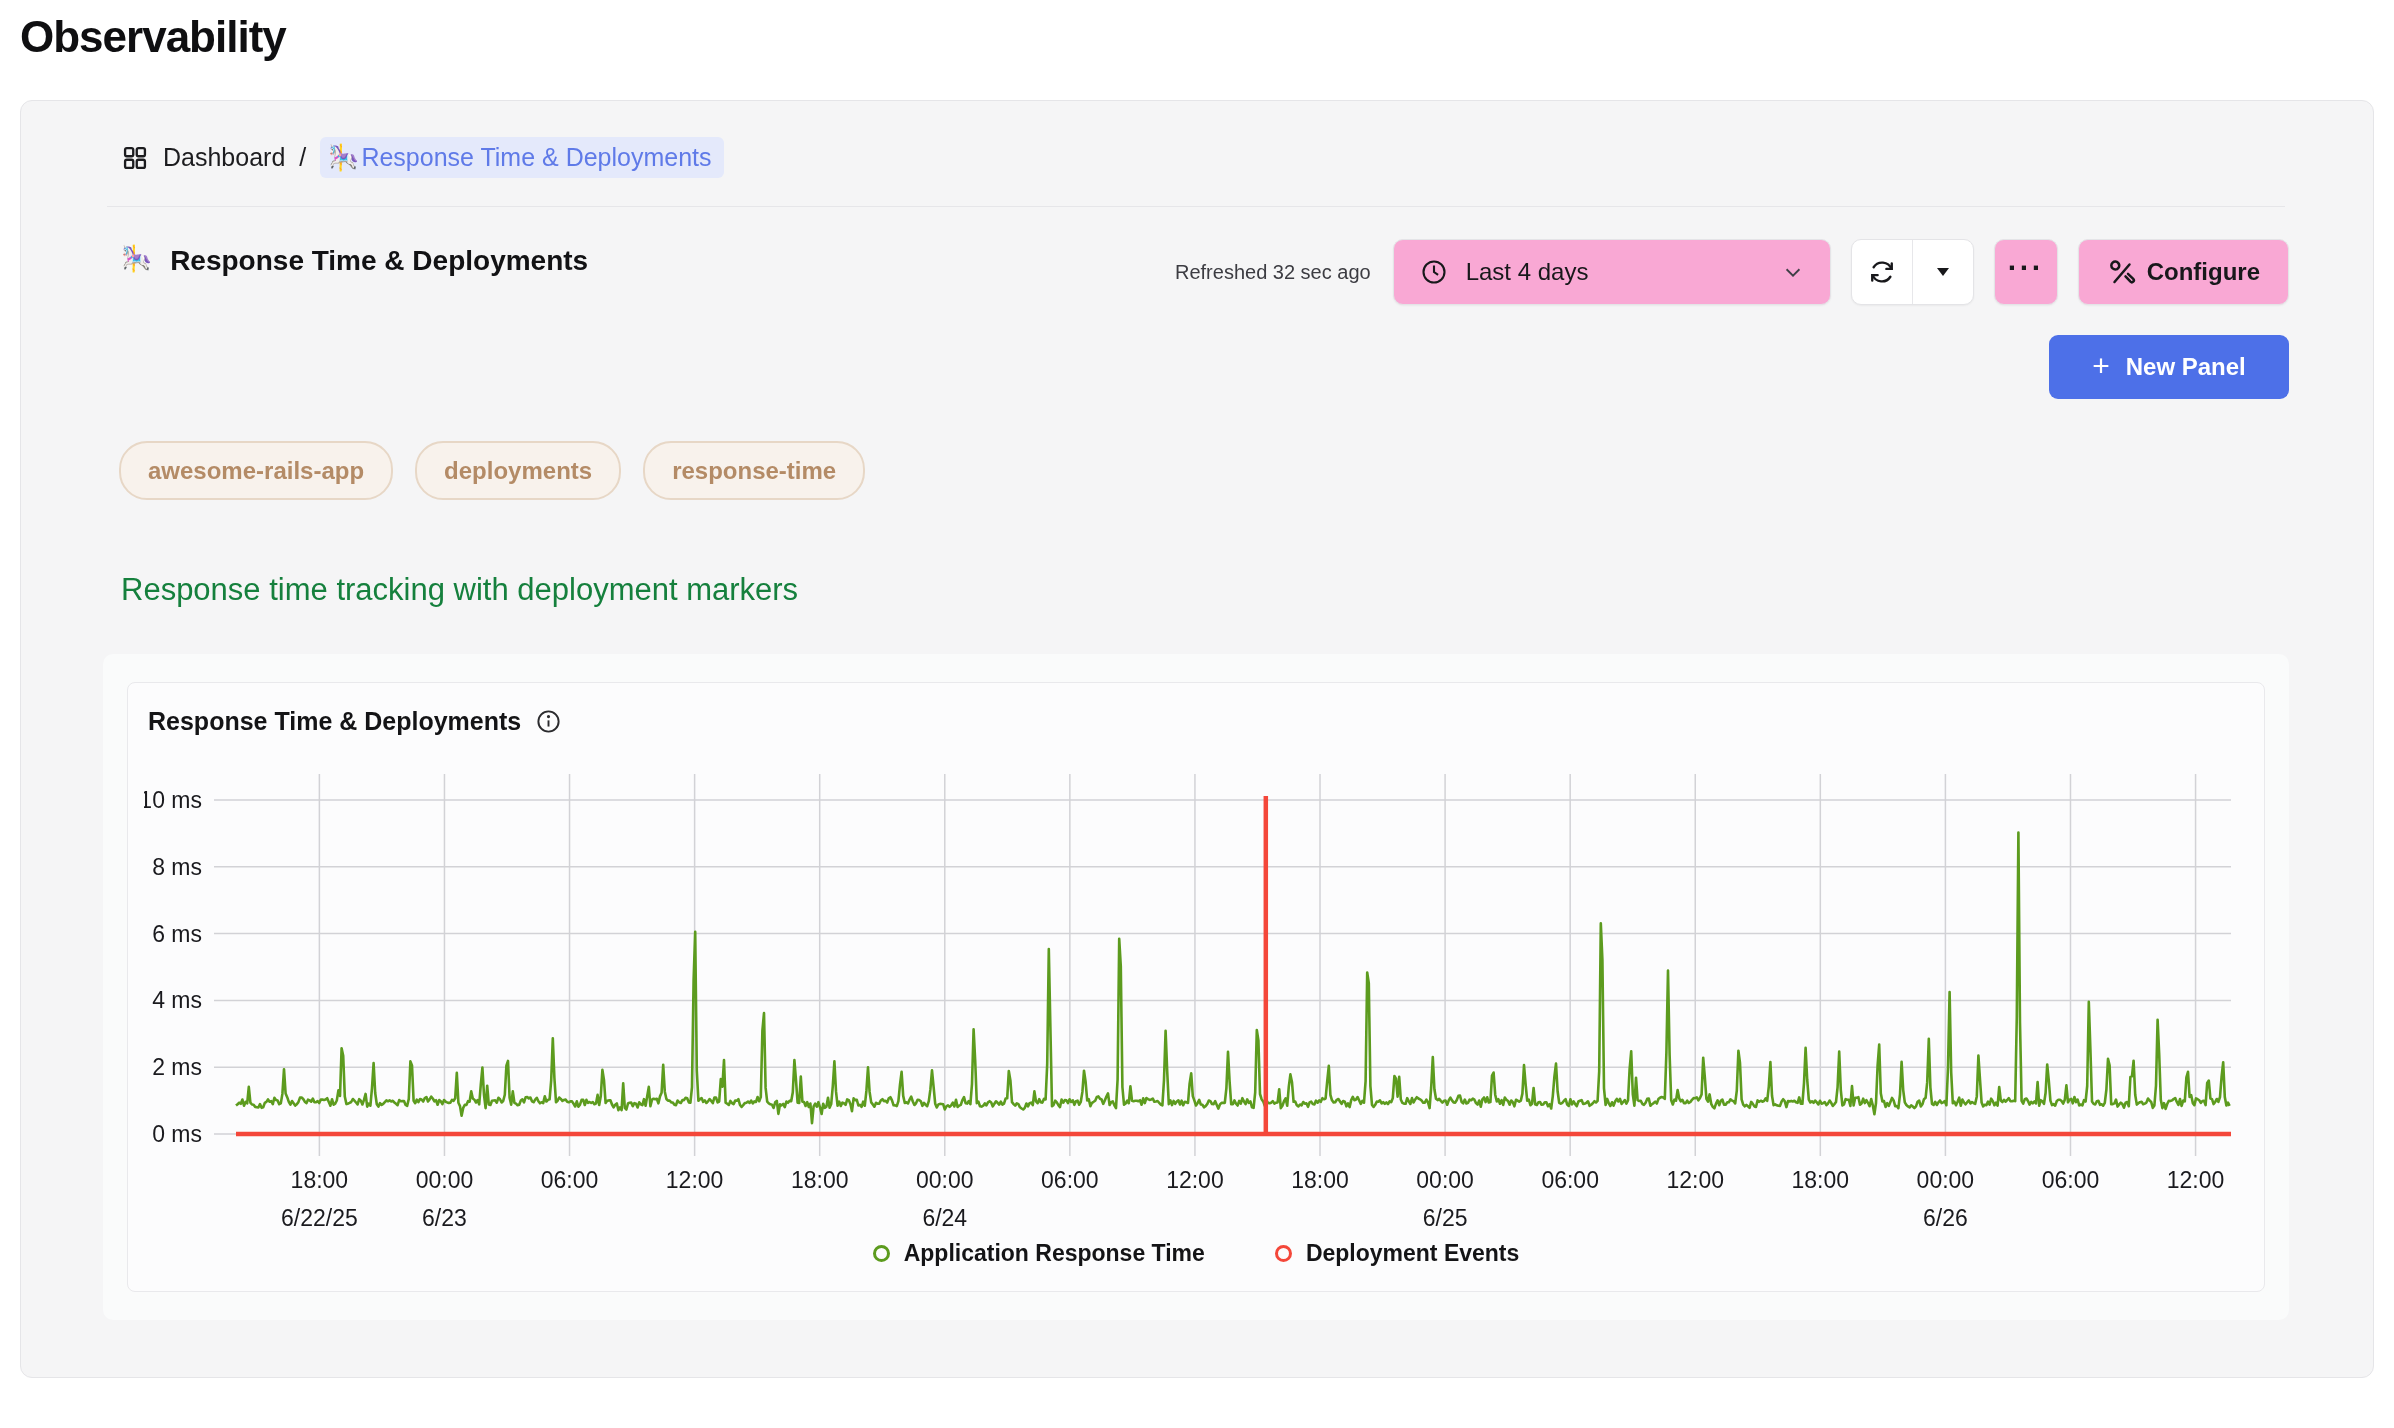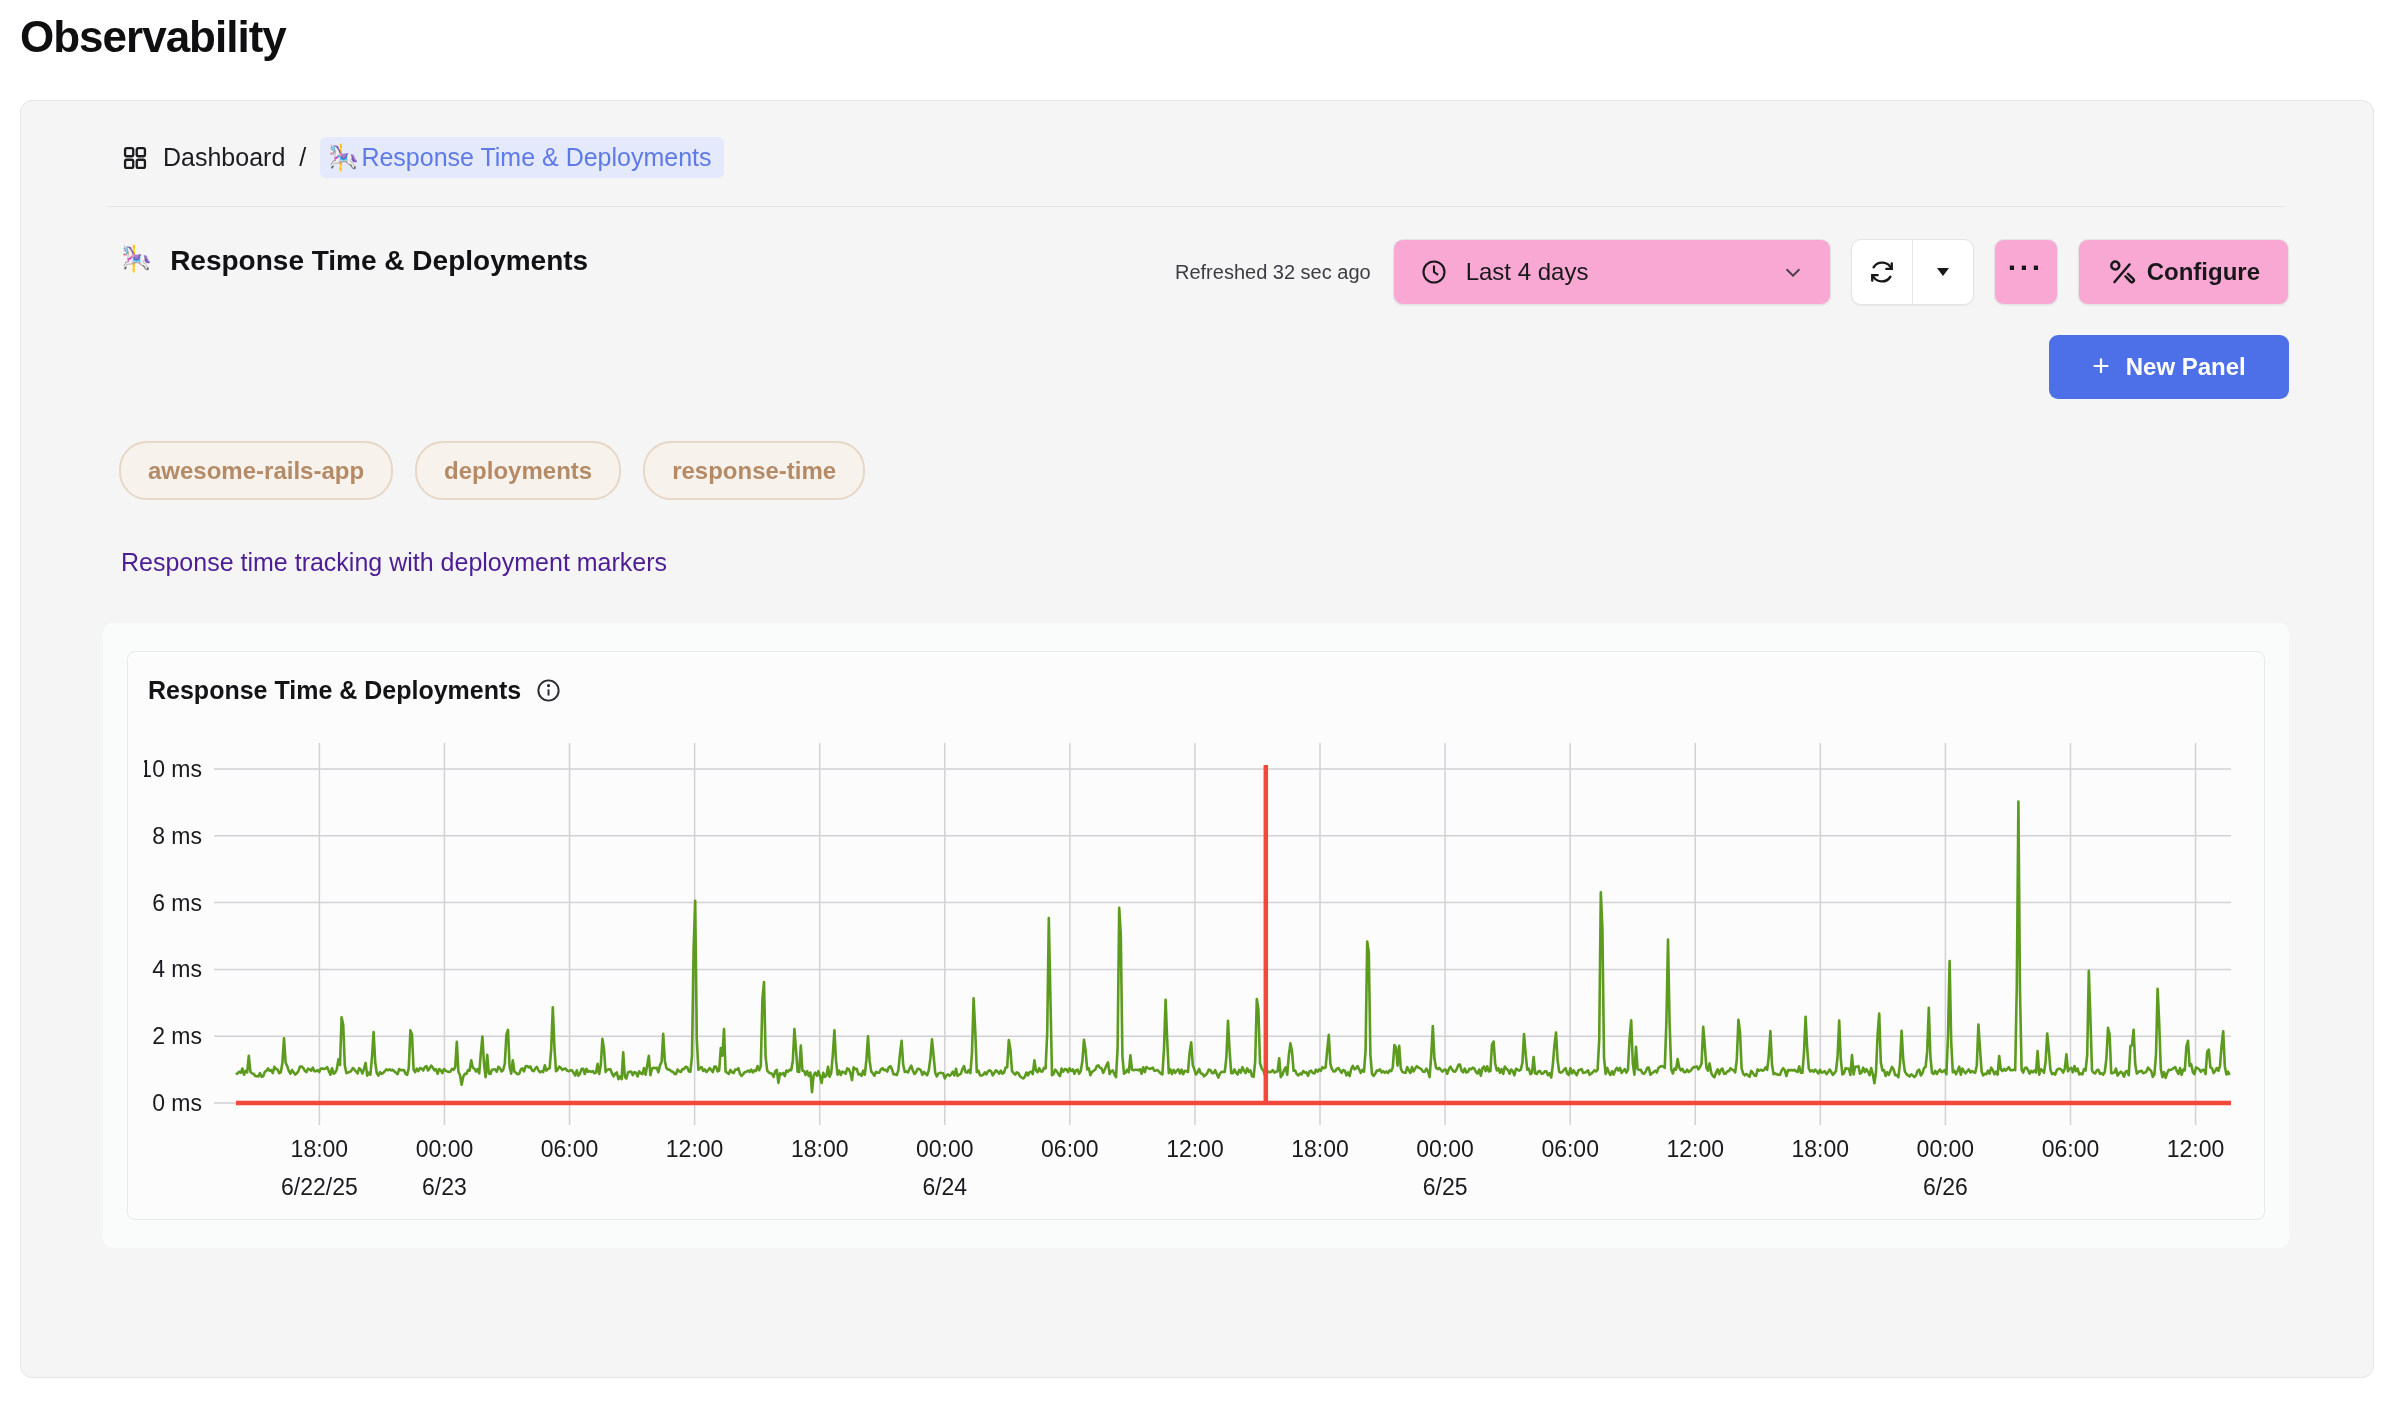--- a/index.html
+++ b/index.html
@@ -35,21 +35,21 @@
   
   .newpanel-row{display:flex;justify-content:flex-end;margin-top:30px;}
   .new-panel-btn{display:inline-flex;align-items:center;justify-content:center;gap:16px;
     width:240px;height:64px;border:none;border-radius:9px;background:#4d70e8;color:#fff;
     font-size:24px;font-weight:600;cursor:pointer;font-family:"Liberation Sans",sans-serif;}
   .plus-glyph{font-size:30px;font-weight:400;margin-top:-3px;}
   
   .tags-row{display:flex;gap:22px;margin:42px 0 0 16px;}
   .tag-chip{display:inline-flex;align-items:center;height:55px;padding:0 27px;border-radius:28px;
     background:#f8f2ec;border:2px solid #e7d7c6;color:#b48b66;font-size:24px;font-weight:600;cursor:pointer;text-align:right;}
-  .description{margin:48px 0 0 18px;font-size:25px;color:#4c1d95;}
+  .description{margin:72px 0 0 18px;font-size:31px;color:#15803d;}
   
   .chart-wrapper{margin-top:46px;background:#fafbfb;border-radius:10px;padding:28px 24px;}
   .chart-card{background:#fcfcfd;border:1px solid #e9e9ec;border-radius:8px;padding:22px 16px 10px 16px;}
   .chart-title-row{display:flex;align-items:center;gap:14px;margin:2px 0 0 4px;}
   .chart-title{font-size:25px;font-weight:700;color:#141416;}
   .chart-svg{display:block;margin-top:4px;}
   .tick{font-family:"Liberation Sans",sans-serif;font-size:23px;font-weight:500;fill:#1a1a1e;}
   .legend-row{display:flex;justify-content:center;align-items:center;gap:70px;margin:0 0 14px 0;}
   .legend-item{display:flex;align-items:center;gap:14px;cursor:pointer;}
   .legend-ring{width:17px;height:17px;border-radius:50%;border:3.5px solid #000;box-sizing:border-box;background:transparent;}
@@ -219,16 +219,26 @@
           <text x="1801.4043887147334" y="486" text-anchor="middle" class="tick">6/26</text>
           <line x1="1926.4827586206895" y1="34" x2="1926.4827586206895" y2="416" stroke="#d2d2d6" stroke-width="1.5"></line>
           <text x="1926.4827586206895" y="448" text-anchor="middle" class="tick">06:00</text>
           <line x1="2051.561128526646" y1="34" x2="2051.561128526646" y2="416" stroke="#d2d2d6" stroke-width="1.5"></line>
           <text x="2051.561128526646" y="448" text-anchor="middle" class="tick">12:00</text>
           <path d="M92.0 365.6 L93.6 364.2 L95.2 362.7 L96.8 363.8 L98.4 359.5 L100.0 365.7 L101.6 361.9 L103.2 363.3 L104.8 346.9 L106.4 362.6 L108.0 364.5 L109.6 364.8 L111.2 366.9 L112.8 367.2 L114.4 367.5 L116.0 364.1 L117.6 367.8 L119.2 367.3 L120.8 362.9 L122.4 361.9 L124.0 359.4 L125.6 361.8 L127.2 361.2 L128.8 364.2 L130.4 357.8 L132.0 360.0 L133.6 360.4 L135.2 364.2 L136.8 363.4 L138.4 353.9 L140.0 329.2 L141.6 353.4 L143.2 357.2 L144.8 361.9 L146.4 364.7 L148.0 361.0 L149.6 363.2 L151.2 365.6 L152.8 364.2 L154.4 362.1 L156.0 357.6 L157.6 357.5 L159.2 359.0 L160.8 361.7 L162.4 363.1 L164.0 359.7 L165.6 360.4 L167.2 361.6 L168.8 358.6 L170.4 362.3 L172.0 362.2 L173.6 361.1 L175.2 363.0 L176.8 359.6 L178.4 359.6 L180.0 360.0 L181.6 359.6 L183.2 358.2 L184.8 361.9 L186.4 365.7 L188.0 359.2 L189.6 364.7 L191.2 363.6 L192.8 360.5 L194.4 350.4 L196.0 356.0 L197.6 308.4 L199.2 315.7 L200.8 356.6 L202.4 364.1 L204.0 363.7 L205.6 362.9 L207.2 362.0 L208.8 359.0 L210.4 360.7 L212.0 362.5 L213.6 364.4 L215.2 359.2 L216.8 360.7 L218.4 364.5 L220.0 359.9 L221.6 353.9 L223.2 366.7 L224.8 363.7 L226.4 365.7 L228.0 348.0 L229.6 323.1 L231.2 353.0 L232.8 364.2 L234.4 366.6 L236.0 363.1 L237.6 365.0 L239.2 363.9 L240.8 362.1 L242.4 360.4 L244.0 361.3 L245.6 360.4 L247.2 361.5 L248.8 360.8 L250.4 362.5 L252.0 363.8 L253.6 365.2 L255.2 360.1 L256.8 361.2 L258.4 361.1 L260.0 361.1 L261.6 364.9 L263.2 365.8 L264.8 358.9 L266.4 321.4 L268.0 325.5 L269.6 360.8 L271.2 363.2 L272.8 359.6 L274.4 362.1 L276.0 359.1 L277.6 359.6 L279.2 361.5 L280.8 358.0 L282.4 357.0 L284.0 361.5 L285.6 359.4 L287.2 356.7 L288.8 358.5 L290.4 361.3 L292.0 360.2 L293.6 364.7 L295.2 360.1 L296.8 361.3 L298.4 364.1 L300.0 360.0 L301.6 361.7 L303.2 362.4 L304.8 362.9 L306.4 362.7 L308.0 359.9 L309.6 360.8 L311.2 358.3 L312.8 332.8 L314.4 362.8 L316.0 366.1 L317.6 375.7 L319.2 367.9 L320.8 364.9 L322.4 364.9 L324.0 361.2 L325.6 361.7 L327.2 351.4 L328.8 358.5 L330.4 359.7 L332.0 362.5 L333.6 360.0 L335.2 364.4 L336.8 344.6 L338.4 327.5 L340.0 354.8 L341.6 368.2 L343.2 345.7 L344.8 364.5 L346.4 365.0 L348.0 360.7 L349.6 360.5 L351.2 360.4 L352.8 362.7 L354.4 357.8 L356.0 359.2 L357.6 362.5 L359.2 361.0 L360.8 354.8 L362.4 325.7 L364.0 320.9 L365.6 357.8 L367.2 364.7 L368.8 351.4 L370.4 362.8 L372.0 363.7 L373.6 365.3 L375.2 364.8 L376.8 360.6 L378.4 359.4 L380.0 362.4 L381.6 357.3 L383.2 357.1 L384.8 358.4 L386.4 357.5 L388.0 361.3 L389.6 362.2 L391.2 359.6 L392.8 357.8 L394.4 361.2 L396.0 363.3 L397.6 362.2 L399.2 363.1 L400.8 356.3 L402.4 361.5 L404.0 359.9 L405.6 359.3 L407.2 340.3 L408.8 298.4 L410.4 338.0 L412.0 362.2 L413.6 360.7 L415.2 357.5 L416.8 358.9 L418.4 360.9 L420.0 359.9 L421.6 359.5 L423.2 361.8 L424.8 362.3 L426.4 361.3 L428.0 361.4 L429.6 363.8 L431.2 366.5 L432.8 361.3 L434.4 366.7 L436.0 364.7 L437.6 359.8 L439.2 359.8 L440.8 365.0 L442.4 359.8 L444.0 362.8 L445.6 362.0 L447.2 363.0 L448.8 362.0 L450.4 364.2 L452.0 363.6 L453.6 354.9 L455.2 365.0 L456.8 356.0 L458.4 329.9 L460.0 340.3 L461.6 363.0 L463.2 360.8 L464.8 360.4 L466.4 360.2 L468.0 364.5 L469.6 367.3 L471.2 364.7 L472.8 363.4 L474.4 370.2 L476.0 367.4 L477.6 370.2 L479.2 343.3 L480.8 367.8 L482.4 369.5 L484.0 363.5 L485.6 362.7 L487.2 362.6 L488.8 366.2 L490.4 363.2 L492.0 363.8 L493.6 367.5 L495.2 362.3 L496.8 364.3 L498.4 365.2 L500.0 359.2 L501.6 365.8 L503.2 356.2 L504.8 346.9 L506.4 366.2 L508.0 359.7 L509.6 358.7 L511.2 359.2 L512.8 358.8 L514.4 363.3 L516.0 356.4 L517.6 352.8 L519.2 324.8 L520.8 351.7 L522.4 359.0 L524.0 360.7 L525.6 360.5 L527.2 362.4 L528.8 362.5 L530.4 364.8 L532.0 365.2 L533.6 360.5 L535.2 362.4 L536.8 363.0 L538.4 360.1 L540.0 360.1 L541.6 357.8 L543.2 358.3 L544.8 362.4 L546.4 362.8 L548.0 347.1 L549.6 240.6 L551.2 191.7 L552.8 330.5 L554.4 360.8 L556.0 359.1 L557.6 358.1 L559.2 361.9 L560.8 360.3 L562.4 363.0 L564.0 361.4 L565.6 359.0 L567.2 360.9 L568.8 363.1 L570.4 357.5 L572.0 357.5 L573.6 362.4 L575.2 361.5 L576.8 339.0 L578.4 346.7 L580.0 320.0 L581.6 362.6 L583.2 363.7 L584.8 364.9 L586.4 360.9 L588.0 363.1 L589.6 364.1 L591.2 360.6 L592.8 360.8 L594.4 359.2 L596.0 365.0 L597.6 366.9 L599.2 365.1 L600.8 363.1 L602.4 362.8 L604.0 361.6 L605.6 362.9 L607.2 360.6 L608.8 363.4 L610.4 361.4 L612.0 361.9 L613.6 357.0 L615.2 361.2 L616.8 357.1 L618.4 290.6 L620.0 273.0 L621.6 347.9 L623.2 361.7 L624.8 363.4 L626.4 364.3 L628.0 364.7 L629.6 368.0 L631.2 362.3 L632.8 360.9 L634.4 373.9 L636.0 364.3 L637.6 365.4 L639.2 363.9 L640.8 367.2 L642.4 361.5 L644.0 362.8 L645.6 360.7 L647.2 361.2 L648.8 352.2 L650.4 320.0 L652.0 340.4 L653.6 362.7 L655.2 363.0 L656.8 336.5 L658.4 361.7 L660.0 362.0 L661.6 366.0 L663.2 362.2 L664.8 367.0 L666.4 363.5 L668.0 383.2 L669.6 366.4 L671.2 363.7 L672.8 366.7 L674.4 362.2 L676.0 367.3 L677.6 374.0 L679.2 363.7 L680.8 367.9 L682.4 366.8 L684.0 357.8 L685.6 367.8 L687.2 364.1 L688.8 346.0 L690.4 321.4 L692.0 351.4 L693.6 365.8 L695.2 361.7 L696.8 366.0 L698.4 362.6 L700.0 363.3 L701.6 364.9 L703.2 359.4 L704.8 360.1 L706.4 363.9 L708.0 371.2 L709.6 358.3 L711.2 360.1 L712.8 359.9 L714.4 365.5 L716.0 364.9 L717.6 366.8 L719.2 361.7 L720.8 365.7 L722.4 350.9 L724.0 327.4 L725.6 351.9 L727.2 362.4 L728.8 364.4 L730.4 366.7 L732.0 362.8 L733.6 363.7 L735.2 363.6 L736.8 360.5 L738.4 359.2 L740.0 361.1 L741.6 360.8 L743.2 362.5 L744.8 358.3 L746.4 357.2 L748.0 360.4 L749.6 365.3 L751.2 365.4 L752.8 366.1 L754.4 361.2 L756.0 344.7 L757.6 331.9 L759.2 355.9 L760.8 363.0 L762.4 362.3 L764.0 363.5 L765.6 359.6 L767.2 356.7 L768.8 361.5 L770.4 365.0 L772.0 363.3 L773.6 359.7 L775.2 360.1 L776.8 361.2 L778.4 365.8 L780.0 362.9 L781.6 364.8 L783.2 366.2 L784.8 361.2 L786.4 349.4 L788.0 330.3 L789.6 346.8 L791.2 363.7 L792.8 367.5 L794.4 364.5 L796.0 363.9 L797.6 364.0 L799.2 364.3 L800.8 369.4 L802.4 366.4 L804.0 365.3 L805.6 366.9 L807.2 365.3 L808.8 362.7 L810.4 366.5 L812.0 359.8 L813.6 367.0 L815.2 365.6 L816.8 364.9 L818.4 360.1 L820.0 357.1 L821.6 363.2 L823.2 363.6 L824.8 361.0 L826.4 364.2 L828.0 343.8 L829.6 289.4 L831.2 320.8 L832.8 363.1 L834.4 361.7 L836.0 366.2 L837.6 366.6 L839.2 365.7 L840.8 363.4 L842.4 365.3 L844.0 362.4 L845.6 361.2 L847.2 362.5 L848.8 366.4 L850.4 363.8 L852.0 361.3 L853.6 362.8 L855.2 364.6 L856.8 361.6 L858.4 364.6 L860.0 363.6 L861.6 358.6 L863.2 358.3 L864.8 331.0 L866.4 340.4 L868.0 362.2 L869.6 364.1 L871.2 365.7 L872.8 363.3 L874.4 364.1 L876.0 367.3 L877.6 368.5 L879.2 369.5 L880.8 367.9 L882.4 363.5 L884.0 366.4 L885.6 363.2 L887.2 362.6 L888.8 365.1 L890.4 351.4 L892.0 361.4 L893.6 363.2 L895.2 359.1 L896.8 362.3 L898.4 362.6 L900.0 358.8 L901.6 359.5 L903.2 324.4 L904.8 209.1 L906.4 288.3 L908.0 366.3 L909.6 364.9 L911.2 360.6 L912.8 362.3 L914.4 365.1 L916.0 367.1 L917.6 359.5 L919.2 362.7 L920.8 360.1 L922.4 360.4 L924.0 363.1 L925.6 359.3 L927.2 362.0 L928.8 360.3 L930.4 364.8 L932.0 361.2 L933.6 360.6 L935.2 364.7 L936.8 361.8 L938.4 351.9 L940.0 330.7 L941.6 341.8 L943.2 360.4 L944.8 359.2 L946.4 366.2 L948.0 362.8 L949.6 361.8 L951.2 360.7 L952.8 356.9 L954.4 356.4 L956.0 358.8 L957.6 359.5 L959.2 363.9 L960.8 360.5 L962.4 356.5 L964.0 353.4 L965.6 365.0 L967.2 362.2 L968.8 361.4 L970.4 365.3 L972.0 368.1 L973.6 339.4 L975.2 198.8 L976.8 226.4 L978.4 347.0 L980.0 364.6 L981.6 363.5 L983.2 360.6 L984.8 363.2 L986.4 346.3 L988.0 360.7 L989.6 361.2 L991.2 360.8 L992.8 360.7 L994.4 361.3 L996.0 360.2 L997.6 364.7 L999.2 358.3 L1000.8 363.1 L1002.4 358.0 L1004.0 359.1 L1005.6 359.9 L1007.2 359.5 L1008.8 358.7 L1010.4 361.8 L1012.0 361.5 L1013.6 361.0 L1015.2 362.8 L1016.8 364.5 L1018.4 365.4 L1020.0 340.0 L1021.6 290.9 L1023.2 331.3 L1024.8 364.1 L1026.4 360.4 L1028.0 365.1 L1029.6 360.9 L1031.2 363.9 L1032.8 361.5 L1034.4 360.3 L1036.0 364.5 L1037.6 360.7 L1039.2 365.2 L1040.8 361.8 L1042.4 362.3 L1044.0 363.0 L1045.6 343.6 L1047.2 333.4 L1048.8 356.1 L1050.4 360.6 L1052.0 365.5 L1053.6 363.1 L1055.2 359.9 L1056.8 364.5 L1058.4 364.8 L1060.0 367.3 L1061.6 366.1 L1063.2 364.2 L1064.8 360.5 L1066.4 361.1 L1068.0 364.0 L1069.6 364.1 L1071.2 361.2 L1072.8 365.0 L1074.4 368.6 L1076.0 364.4 L1077.6 362.8 L1079.2 362.9 L1080.8 362.9 L1082.4 348.1 L1084.0 311.8 L1085.6 341.5 L1087.2 364.2 L1088.8 364.2 L1090.4 360.4 L1092.0 363.7 L1093.6 365.5 L1095.2 360.9 L1096.8 363.7 L1098.4 358.2 L1100.0 361.5 L1101.6 364.2 L1103.2 359.4 L1104.8 362.9 L1106.4 361.4 L1108.0 367.3 L1109.6 367.8 L1111.2 352.3 L1112.8 290.0 L1114.4 300.4 L1116.0 354.0 L1117.6 359.2 L1119.2 361.4 L1120.8 365.9 L1122.4 360.3 L1124.0 362.9 L1125.6 363.2 L1127.2 362.7 L1128.8 361.1 L1130.4 363.6 L1132.0 362.7 L1133.6 362.4 L1135.2 349.2 L1136.8 368.1 L1138.4 365.8 L1140.0 361.2 L1141.6 358.3 L1143.2 365.8 L1144.8 346.6 L1146.4 334.4 L1148.0 342.3 L1149.6 361.8 L1151.2 361.5 L1152.8 365.2 L1154.4 366.4 L1156.0 364.5 L1157.6 365.4 L1159.2 362.0 L1160.8 363.7 L1162.4 363.3 L1164.0 366.8 L1165.6 362.4 L1167.2 361.6 L1168.8 364.1 L1170.4 364.5 L1172.0 360.6 L1173.6 362.7 L1175.2 360.4 L1176.8 361.8 L1178.4 358.2 L1180.0 359.3 L1181.6 358.5 L1183.2 341.3 L1184.8 325.9 L1186.4 355.0 L1188.0 360.3 L1189.6 362.4 L1191.2 362.3 L1192.8 359.8 L1194.4 359.0 L1196.0 361.5 L1197.6 363.9 L1199.2 361.0 L1200.8 361.6 L1202.4 366.3 L1204.0 363.4 L1205.6 367.1 L1207.2 360.1 L1208.8 356.9 L1210.4 360.2 L1212.0 359.5 L1213.6 357.0 L1215.2 360.5 L1216.8 363.9 L1218.4 360.8 L1220.0 362.7 L1221.6 341.1 L1223.2 232.5 L1224.8 243.1 L1226.4 346.1 L1228.0 364.9 L1229.6 366.9 L1231.2 364.8 L1232.8 361.6 L1234.4 361.7 L1236.0 360.3 L1237.6 363.5 L1239.2 362.2 L1240.8 363.9 L1242.4 362.4 L1244.0 364.1 L1245.6 361.3 L1247.2 362.2 L1248.8 358.1 L1250.4 336.0 L1252.0 338.6 L1253.6 356.7 L1255.2 336.8 L1256.8 359.5 L1258.4 362.9 L1260.0 363.7 L1261.6 363.8 L1263.2 358.2 L1264.8 361.3 L1266.4 364.0 L1268.0 358.1 L1269.6 362.5 L1271.2 359.5 L1272.8 357.2 L1274.4 358.5 L1276.0 359.3 L1277.6 360.6 L1279.2 362.8 L1280.8 362.6 L1282.4 359.6 L1284.0 362.3 L1285.6 368.1 L1287.2 347.2 L1288.8 317.1 L1290.4 349.2 L1292.0 358.8 L1293.6 360.1 L1295.2 358.9 L1296.8 360.9 L1298.4 362.6 L1300.0 360.8 L1301.6 360.6 L1303.2 364.7 L1304.8 360.2 L1306.4 357.6 L1308.0 360.4 L1309.6 362.4 L1311.2 362.7 L1312.8 360.0 L1314.4 355.9 L1316.0 355.6 L1317.6 361.9 L1319.2 363.3 L1320.8 359.6 L1322.4 363.5 L1324.0 362.8 L1325.6 359.6 L1327.2 360.2 L1328.8 358.7 L1330.4 359.7 L1332.0 363.1 L1333.6 364.6 L1335.2 360.5 L1336.8 366.8 L1338.4 359.3 L1340.0 357.5 L1341.6 362.1 L1343.2 357.3 L1344.8 362.5 L1346.4 362.1 L1348.0 335.5 L1349.6 332.5 L1351.2 354.7 L1352.8 361.4 L1354.4 359.2 L1356.0 363.7 L1357.6 360.2 L1359.2 364.9 L1360.8 357.6 L1362.4 359.7 L1364.0 361.0 L1365.6 364.7 L1367.2 360.5 L1368.8 362.2 L1370.4 366.3 L1372.0 359.7 L1373.6 360.6 L1375.2 361.7 L1376.8 360.7 L1378.4 353.6 L1380.0 325.1 L1381.6 344.1 L1383.2 360.7 L1384.8 359.5 L1386.4 365.2 L1388.0 363.8 L1389.6 348.0 L1391.2 364.3 L1392.8 365.0 L1394.4 362.3 L1396.0 362.0 L1397.6 364.8 L1399.2 364.5 L1400.8 362.2 L1402.4 362.3 L1404.0 366.2 L1405.6 364.2 L1407.2 368.5 L1408.8 356.1 L1410.4 336.7 L1412.0 323.6 L1413.6 351.3 L1415.2 362.8 L1416.8 363.7 L1418.4 362.8 L1420.0 360.7 L1421.6 359.2 L1423.2 364.5 L1424.8 365.9 L1426.4 359.2 L1428.0 364.3 L1429.6 361.3 L1431.2 364.1 L1432.8 366.2 L1434.4 361.5 L1436.0 360.8 L1437.6 360.1 L1439.2 363.9 L1440.8 363.7 L1442.4 362.8 L1444.0 361.3 L1445.6 365.8 L1447.2 364.7 L1448.8 363.2 L1450.4 361.2 L1452.0 362.5 L1453.6 360.9 L1455.2 331.4 L1456.8 183.4 L1458.4 219.8 L1460.0 348.3 L1461.6 365.0 L1463.2 358.9 L1464.8 363.3 L1466.4 366.0 L1468.0 362.3 L1469.6 365.6 L1471.2 361.2 L1472.8 358.9 L1474.4 361.5 L1476.0 358.8 L1477.6 363.9 L1479.2 362.0 L1480.8 360.1 L1482.4 363.6 L1484.0 360.5 L1485.6 329.4 L1487.2 311.4 L1488.8 354.2 L1490.4 365.7 L1492.0 337.7 L1493.6 360.2 L1495.2 361.0 L1496.8 360.8 L1498.4 364.0 L1500.0 364.8 L1501.6 362.7 L1503.2 358.9 L1504.8 358.6 L1506.4 365.8 L1508.0 364.2 L1509.6 363.1 L1511.2 361.7 L1512.8 363.5 L1514.4 359.1 L1516.0 357.7 L1517.6 357.0 L1519.2 357.4 L1520.8 358.8 L1522.4 312.5 L1524.0 230.6 L1525.6 314.6 L1527.2 360.2 L1528.8 364.5 L1530.4 359.7 L1532.0 360.7 L1533.6 350.1 L1535.2 358.3 L1536.8 361.3 L1538.4 359.8 L1540.0 363.1 L1541.6 363.1 L1543.2 360.7 L1544.8 363.0 L1546.4 362.0 L1548.0 359.8 L1549.6 358.1 L1551.2 358.2 L1552.8 357.3 L1554.4 360.3 L1556.0 358.0 L1557.6 354.4 L1559.2 317.7 L1560.8 336.8 L1562.4 358.8 L1564.0 361.6 L1565.6 354.4 L1567.2 363.8 L1568.8 366.9 L1570.4 368.4 L1572.0 363.6 L1573.6 360.4 L1575.2 365.2 L1576.8 360.8 L1578.4 359.6 L1580.0 364.7 L1581.6 364.7 L1583.2 362.4 L1584.8 362.3 L1586.4 359.3 L1588.0 360.6 L1589.6 361.2 L1591.2 363.4 L1592.8 350.7 L1594.4 310.7 L1596.0 323.0 L1597.6 359.4 L1599.2 364.6 L1600.8 366.4 L1602.4 364.9 L1604.0 366.3 L1605.6 367.9 L1607.2 361.9 L1608.8 363.9 L1610.4 366.4 L1612.0 366.9 L1613.6 360.4 L1615.2 361.8 L1616.8 360.7 L1618.4 361.7 L1620.0 361.1 L1621.6 358.4 L1623.2 360.9 L1624.8 346.6 L1626.4 322.1 L1628.0 355.7 L1629.6 365.2 L1631.2 364.3 L1632.8 365.3 L1634.4 365.8 L1636.0 365.9 L1637.6 361.5 L1639.2 359.2 L1640.8 361.3 L1642.4 367.1 L1644.0 361.1 L1645.6 361.4 L1647.2 360.9 L1648.8 361.5 L1650.4 360.8 L1652.0 362.3 L1653.6 362.9 L1655.2 357.4 L1656.8 363.8 L1658.4 363.8 L1660.0 343.2 L1661.6 307.8 L1663.2 339.7 L1664.8 359.6 L1666.4 362.5 L1668.0 361.3 L1669.6 362.8 L1671.2 360.5 L1672.8 362.4 L1674.4 364.5 L1676.0 360.8 L1677.6 363.7 L1679.2 363.1 L1680.8 362.1 L1682.4 365.1 L1684.0 363.5 L1685.6 360.5 L1687.2 362.8 L1688.8 366.0 L1690.4 364.1 L1692.0 362.0 L1693.6 347.1 L1695.2 311.5 L1696.8 350.1 L1698.4 365.4 L1700.0 364.4 L1701.6 359.2 L1703.2 359.8 L1704.8 359.7 L1706.4 365.9 L1708.0 346.0 L1709.6 365.4 L1711.2 357.8 L1712.8 357.7 L1714.4 357.2 L1716.0 364.7 L1717.6 363.4 L1719.2 358.7 L1720.8 363.1 L1722.4 360.1 L1724.0 362.8 L1725.6 366.2 L1727.2 359.0 L1728.8 365.2 L1730.4 374.3 L1732.0 363.0 L1733.6 325.7 L1735.2 304.5 L1736.8 353.3 L1738.4 361.4 L1740.0 361.1 L1741.6 366.9 L1743.2 363.2 L1744.8 365.9 L1746.4 362.1 L1748.0 357.9 L1749.6 360.4 L1751.2 366.1 L1752.8 366.0 L1754.4 368.2 L1756.0 354.5 L1757.6 321.7 L1759.2 350.1 L1760.8 362.3 L1762.4 365.0 L1764.0 366.4 L1765.6 367.4 L1767.2 365.4 L1768.8 366.5 L1770.4 368.1 L1772.0 366.4 L1773.6 361.8 L1775.2 360.6 L1776.8 366.5 L1778.4 364.3 L1780.0 359.2 L1781.6 357.8 L1783.2 342.4 L1784.8 298.9 L1786.4 347.6 L1788.0 363.9 L1789.6 365.0 L1791.2 361.9 L1792.8 365.0 L1794.4 362.4 L1796.0 360.5 L1797.6 363.1 L1799.2 362.4 L1800.8 361.1 L1802.4 365.2 L1804.0 327.5 L1805.6 252.0 L1807.2 332.6 L1808.8 363.2 L1810.4 361.7 L1812.0 365.3 L1813.6 361.8 L1815.2 357.7 L1816.8 365.7 L1818.4 359.6 L1820.0 362.5 L1821.6 364.3 L1823.2 362.2 L1824.8 360.4 L1826.4 363.5 L1828.0 362.0 L1829.6 363.0 L1831.2 363.8 L1832.8 356.4 L1834.4 315.6 L1836.0 339.6 L1837.6 362.6 L1839.2 366.4 L1840.8 364.7 L1842.4 365.2 L1844.0 361.6 L1845.6 364.7 L1847.2 358.7 L1848.8 361.1 L1850.4 365.2 L1852.0 362.6 L1853.6 365.6 L1855.2 347.0 L1856.8 360.5 L1858.4 362.0 L1860.0 359.8 L1861.6 361.7 L1863.2 360.0 L1864.8 358.2 L1866.4 361.2 L1868.0 361.2 L1869.6 360.7 L1871.2 361.1 L1872.8 276.5 L1874.4 92.6 L1876.0 283.1 L1877.6 360.9 L1879.2 363.6 L1880.8 359.1 L1882.4 358.5 L1884.0 361.0 L1885.6 364.6 L1887.2 361.8 L1888.8 363.4 L1890.4 361.5 L1892.0 363.4 L1893.6 342.0 L1895.2 365.6 L1896.8 360.2 L1898.4 361.3 L1900.0 363.8 L1901.6 352.7 L1903.2 324.5 L1904.8 340.6 L1906.4 360.6 L1908.0 365.1 L1909.6 364.2 L1911.2 365.7 L1912.8 361.0 L1914.4 359.8 L1916.0 359.8 L1917.6 361.0 L1919.2 363.6 L1920.8 359.8 L1922.4 345.3 L1924.0 362.3 L1925.6 359.6 L1927.2 358.9 L1928.8 363.3 L1930.4 357.0 L1932.0 362.2 L1933.6 359.5 L1935.2 365.4 L1936.8 364.5 L1938.4 365.3 L1940.0 360.2 L1941.6 361.5 L1943.2 346.0 L1944.8 261.8 L1946.4 309.2 L1948.0 361.5 L1949.6 363.9 L1951.2 364.5 L1952.8 361.2 L1954.4 360.8 L1956.0 364.8 L1957.6 364.3 L1959.2 365.7 L1960.8 362.9 L1962.4 349.5 L1964.0 318.7 L1965.6 325.3 L1967.2 364.1 L1968.8 364.1 L1970.4 363.4 L1972.0 359.6 L1973.6 366.6 L1975.2 364.4 L1976.8 362.7 L1978.4 364.1 L1980.0 367.7 L1981.6 362.7 L1983.2 362.0 L1984.8 366.2 L1986.4 336.9 L1988.0 336.2 L1989.6 320.7 L1991.2 354.8 L1992.8 364.6 L1994.4 363.2 L1996.0 362.2 L1997.6 361.7 L1999.2 364.2 L2000.8 363.6 L2002.4 362.6 L2004.0 358.5 L2005.6 360.6 L2007.2 362.0 L2008.8 367.9 L2010.4 365.5 L2012.0 345.5 L2013.6 279.8 L2015.2 314.2 L2016.8 359.7 L2018.4 368.1 L2020.0 363.2 L2021.6 368.9 L2023.2 364.0 L2024.8 360.9 L2026.4 361.0 L2028.0 360.4 L2029.6 359.0 L2031.2 358.0 L2032.8 361.9 L2034.4 364.9 L2036.0 359.1 L2037.6 366.0 L2039.2 360.6 L2040.8 361.4 L2042.4 337.4 L2044.0 331.8 L2045.6 356.9 L2047.2 355.2 L2048.8 363.1 L2050.4 365.2 L2052.0 358.4 L2053.6 359.2 L2055.2 360.3 L2056.8 362.8 L2058.4 361.0 L2060.0 360.8 L2061.6 365.1 L2063.2 342.9 L2064.8 340.5 L2066.4 358.5 L2068.0 359.1 L2069.6 364.1 L2071.2 361.9 L2072.8 359.0 L2074.4 361.9 L2076.0 357.0 L2077.6 336.7 L2079.2 322.2 L2080.8 357.1 L2082.4 365.5 L2084.0 362.6 L2085.6 365.8" fill="none" stroke="#5c9b1e" stroke-width="2.6" stroke-linejoin="round"></path>
           <line x1="92" y1="394" x2="2087" y2="394" stroke="#f4473a" stroke-width="4.5"></line>
           <line x1="1121.8119122257053" y1="394" x2="1121.8119122257053" y2="56" stroke="#f4473a" stroke-width="4.5"></line>
         </svg>
 
+      <div class="legend-row">
+        <span class="legend-item">
+          <span class="legend-ring" id="legend-ring-0" style="border-color: rgb(92, 155, 30);"></span>
+          <span class="legend-label">Application Response Time</span>
+        </span>
+        <span class="legend-item">
+          <span class="legend-ring" id="legend-ring-1" style="border-color: rgb(244, 71, 58);"></span>
+          <span class="legend-label">Deployment Events</span>
+        </span>
+      </div>
     </div>
   </div>
 
 </div>
 
 </body></html>

